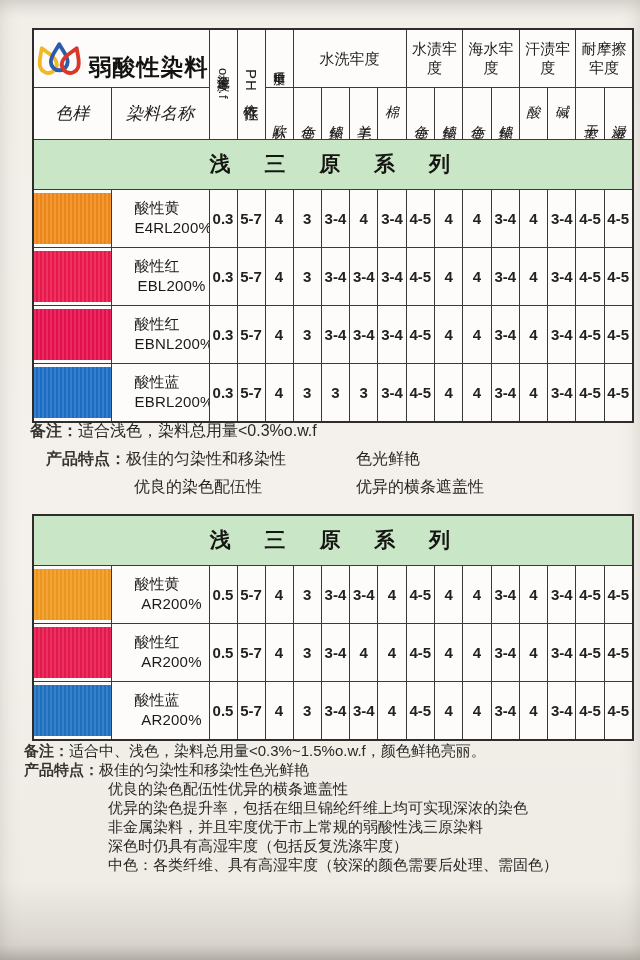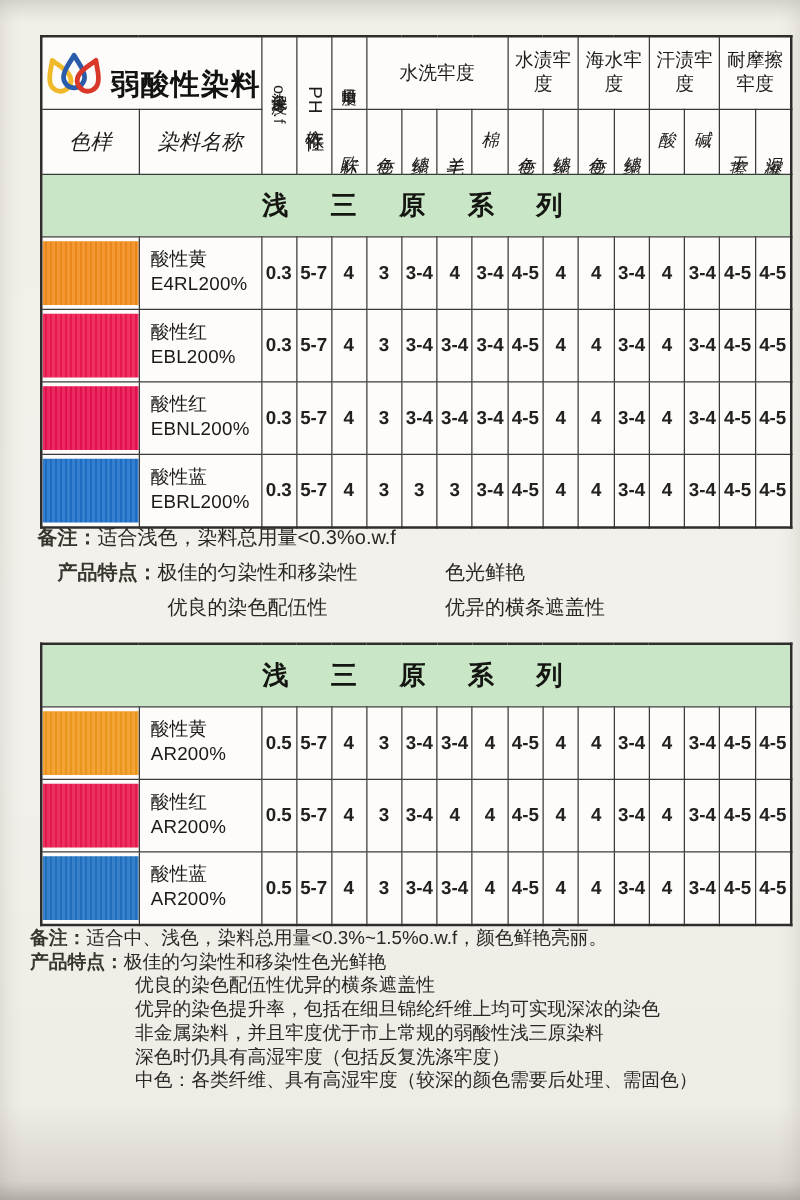--- a/index.html
+++ b/index.html
@@ -22,22 +22,22 @@
   .brand-wrap { display:flex; align-items:center; justify-content:center; gap:4px; }
   .brand-title { font-size:23px; font-weight:bold; letter-spacing:1px; color:#121210; white-space:nowrap;margin-top:18px; }
   .vtext { display:inline-block; writing-mode:vertical-lr; text-orientation:mixed; line-height:1.05; }
   .col-depth { font-size:13px; letter-spacing:1px; }
   .col-ph { font-size:15px; letter-spacing:1px; }
   .col-sun { font-size:12px; }
   .grp { font-size:15px; line-height:19px; word-break:break-all; padding:2px 3px; }
   .sub { font-size:14px; }
   .sub .vtext { letter-spacing:2px; }
   .head2 { font-size:17px; }
-  .name-cell { text-align:left; padding-left:9px; font-size:15px; line-height:20px; color:#1b1a18; }
-  .code { letter-spacing:.2px; }
+  .name-cell { text-align:left; padding-left:23px; font-size:15px; line-height:20px; color:#1b1a18; }
+  .code { letter-spacing:.2px;text-align:center; }
   .val { font-size:15px; font-weight:bold; color:#23211e; }
   .swatch-cell { padding:3px 0; background:#fdfcfa; }
   .swatch { width:100%; height:51px;
     background-image:repeating-linear-gradient(90deg,rgba(255,255,255,.10) 0 2px,rgba(0,0,0,.035) 2px 4px); }
   .notes { position:absolute; color:#2a2826; }
   #notes1 { top:417px; left:30px; width:586px; font-size:16px; line-height:28px; }
   #notes2 { top:741px; left:24px; width:606px; font-size:15px; line-height:19px; }
   .lbl { font-weight:bold; color:#38352f; }
   .feat { position:relative;margin-left:16px; }
   .feat2 { position:absolute; left:310px; top:0; }

